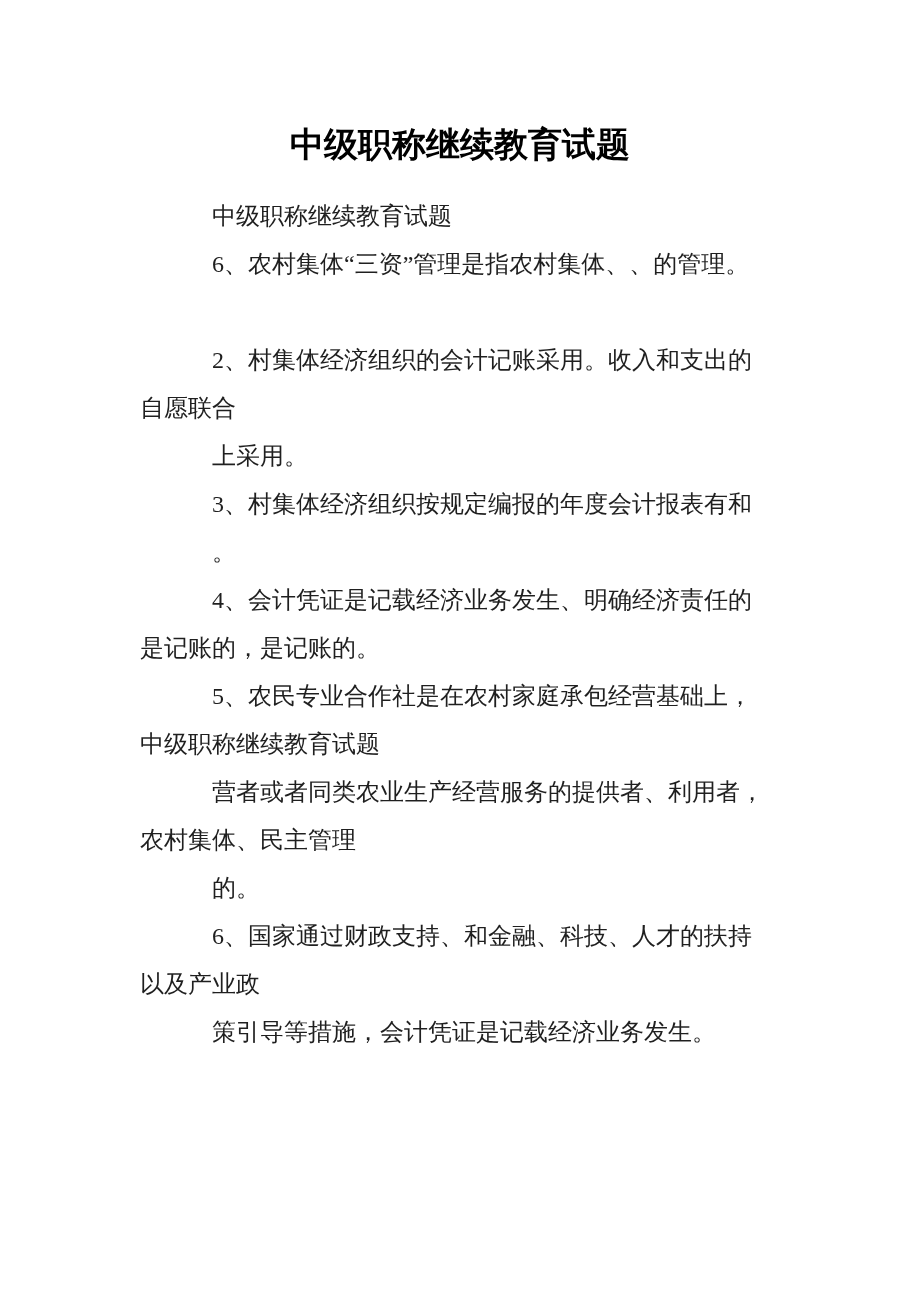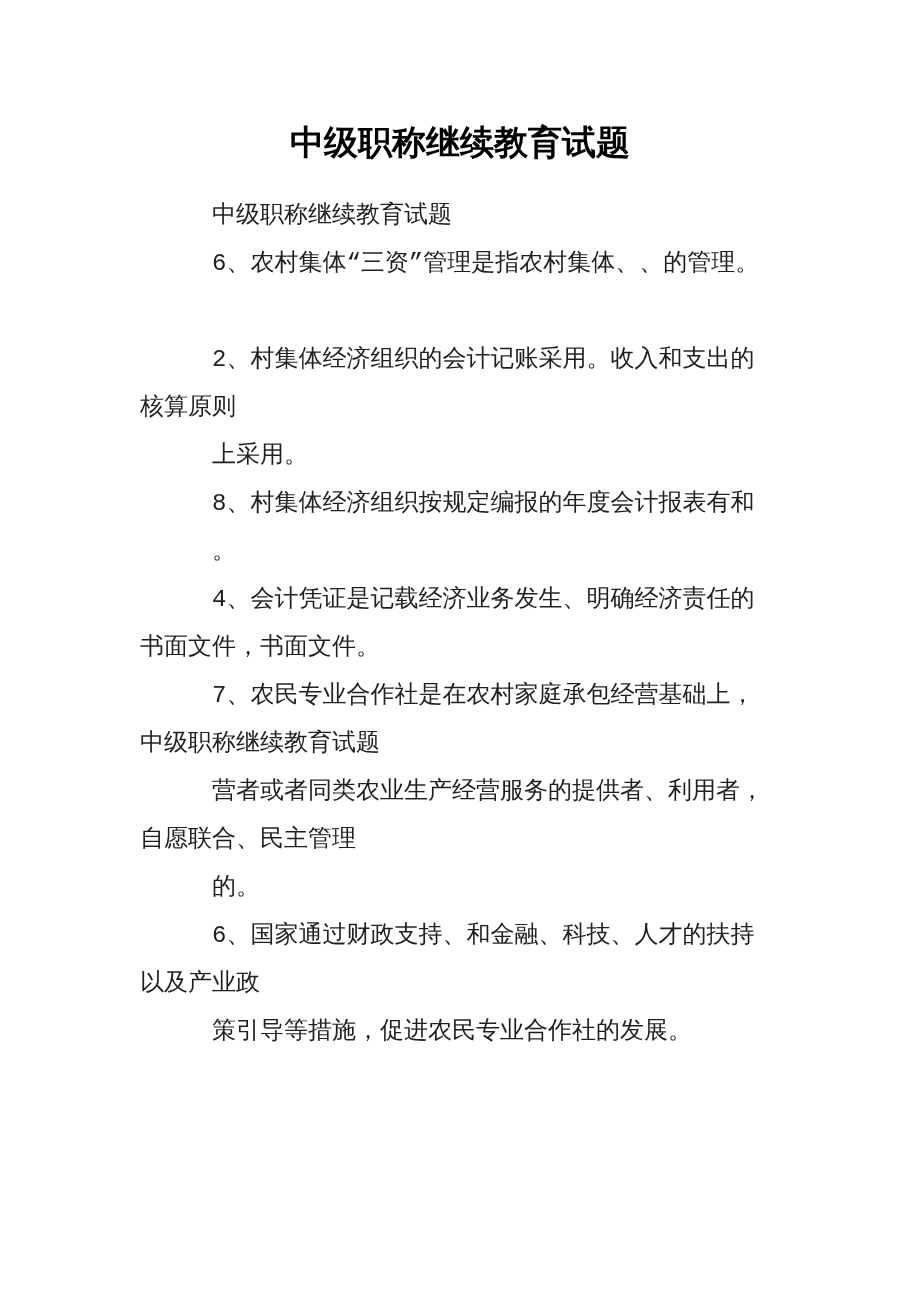--- a/index.html
+++ b/index.html
@@ -11,21 +11,20 @@
     height: 1302px;
     background: #ffffff;
     position: relative;
     overflow: hidden;
     font-family: "Liberation Serif", "DejaVu Serif", serif;
   }
   .doc-page {
     position: absolute;
     inset: 0;
     background: #ffffff;
-    font-family: Liberation Mono, monospace;
   }
   .doc-title {
     position: absolute;
     top: 94px;
     left: 0;
     width: 920px;
     height: 56px;
     line-height: 56px;
     text-align: center;
     font-size: 34px;
@@ -56,28 +55,28 @@
 </head>
 <body>
 
 <div class="doc-page">
   <h1 class="doc-title">中级职称继续教育试题</h1>
   <div class="doc-body" id="doc-body">
       <div class="doc-line indent">中级职称继续教育试题</div>
       <div class="doc-line indent">6、农村集体“三资”管理是指农村集体、、的管理。</div>
       <div class="doc-line"></div>
       <div class="doc-line indent">2、村集体经济组织的会计记账采用。收入和支出的</div>
-      <div class="doc-line">核算原则</div>
+      <div class="doc-line">自愿联合</div>
       <div class="doc-line indent">上采用。</div>
-      <div class="doc-line indent">8、村集体经济组织按规定编报的年度会计报表有和</div>
+      <div class="doc-line indent">3、村集体经济组织按规定编报的年度会计报表有和</div>
       <div class="doc-line indent">。</div>
       <div class="doc-line indent">4、会计凭证是记载经济业务发生、明确经济责任的</div>
-      <div class="doc-line">书面文件，书面文件。</div>
-      <div class="doc-line indent">7、农民专业合作社是在农村家庭承包经营基础上，</div>
+      <div class="doc-line">是记账的，是记账的。</div>
+      <div class="doc-line indent">5、农民专业合作社是在农村家庭承包经营基础上，</div>
       <div class="doc-line">中级职称继续教育试题</div>
       <div class="doc-line indent">营者或者同类农业生产经营服务的提供者、利用者，</div>
-      <div class="doc-line">自愿联合、民主管理</div>
+      <div class="doc-line">农村集体、民主管理</div>
       <div class="doc-line indent">的。</div>
       <div class="doc-line indent">6、国家通过财政支持、和金融、科技、人才的扶持</div>
       <div class="doc-line">以及产业政</div>
-      <div class="doc-line indent">策引导等措施，促进农民专业合作社的发展。</div>
+      <div class="doc-line indent">策引导等措施，会计凭证是记载经济业务发生。</div>
     </div>
 </div>
 
 </body></html>

